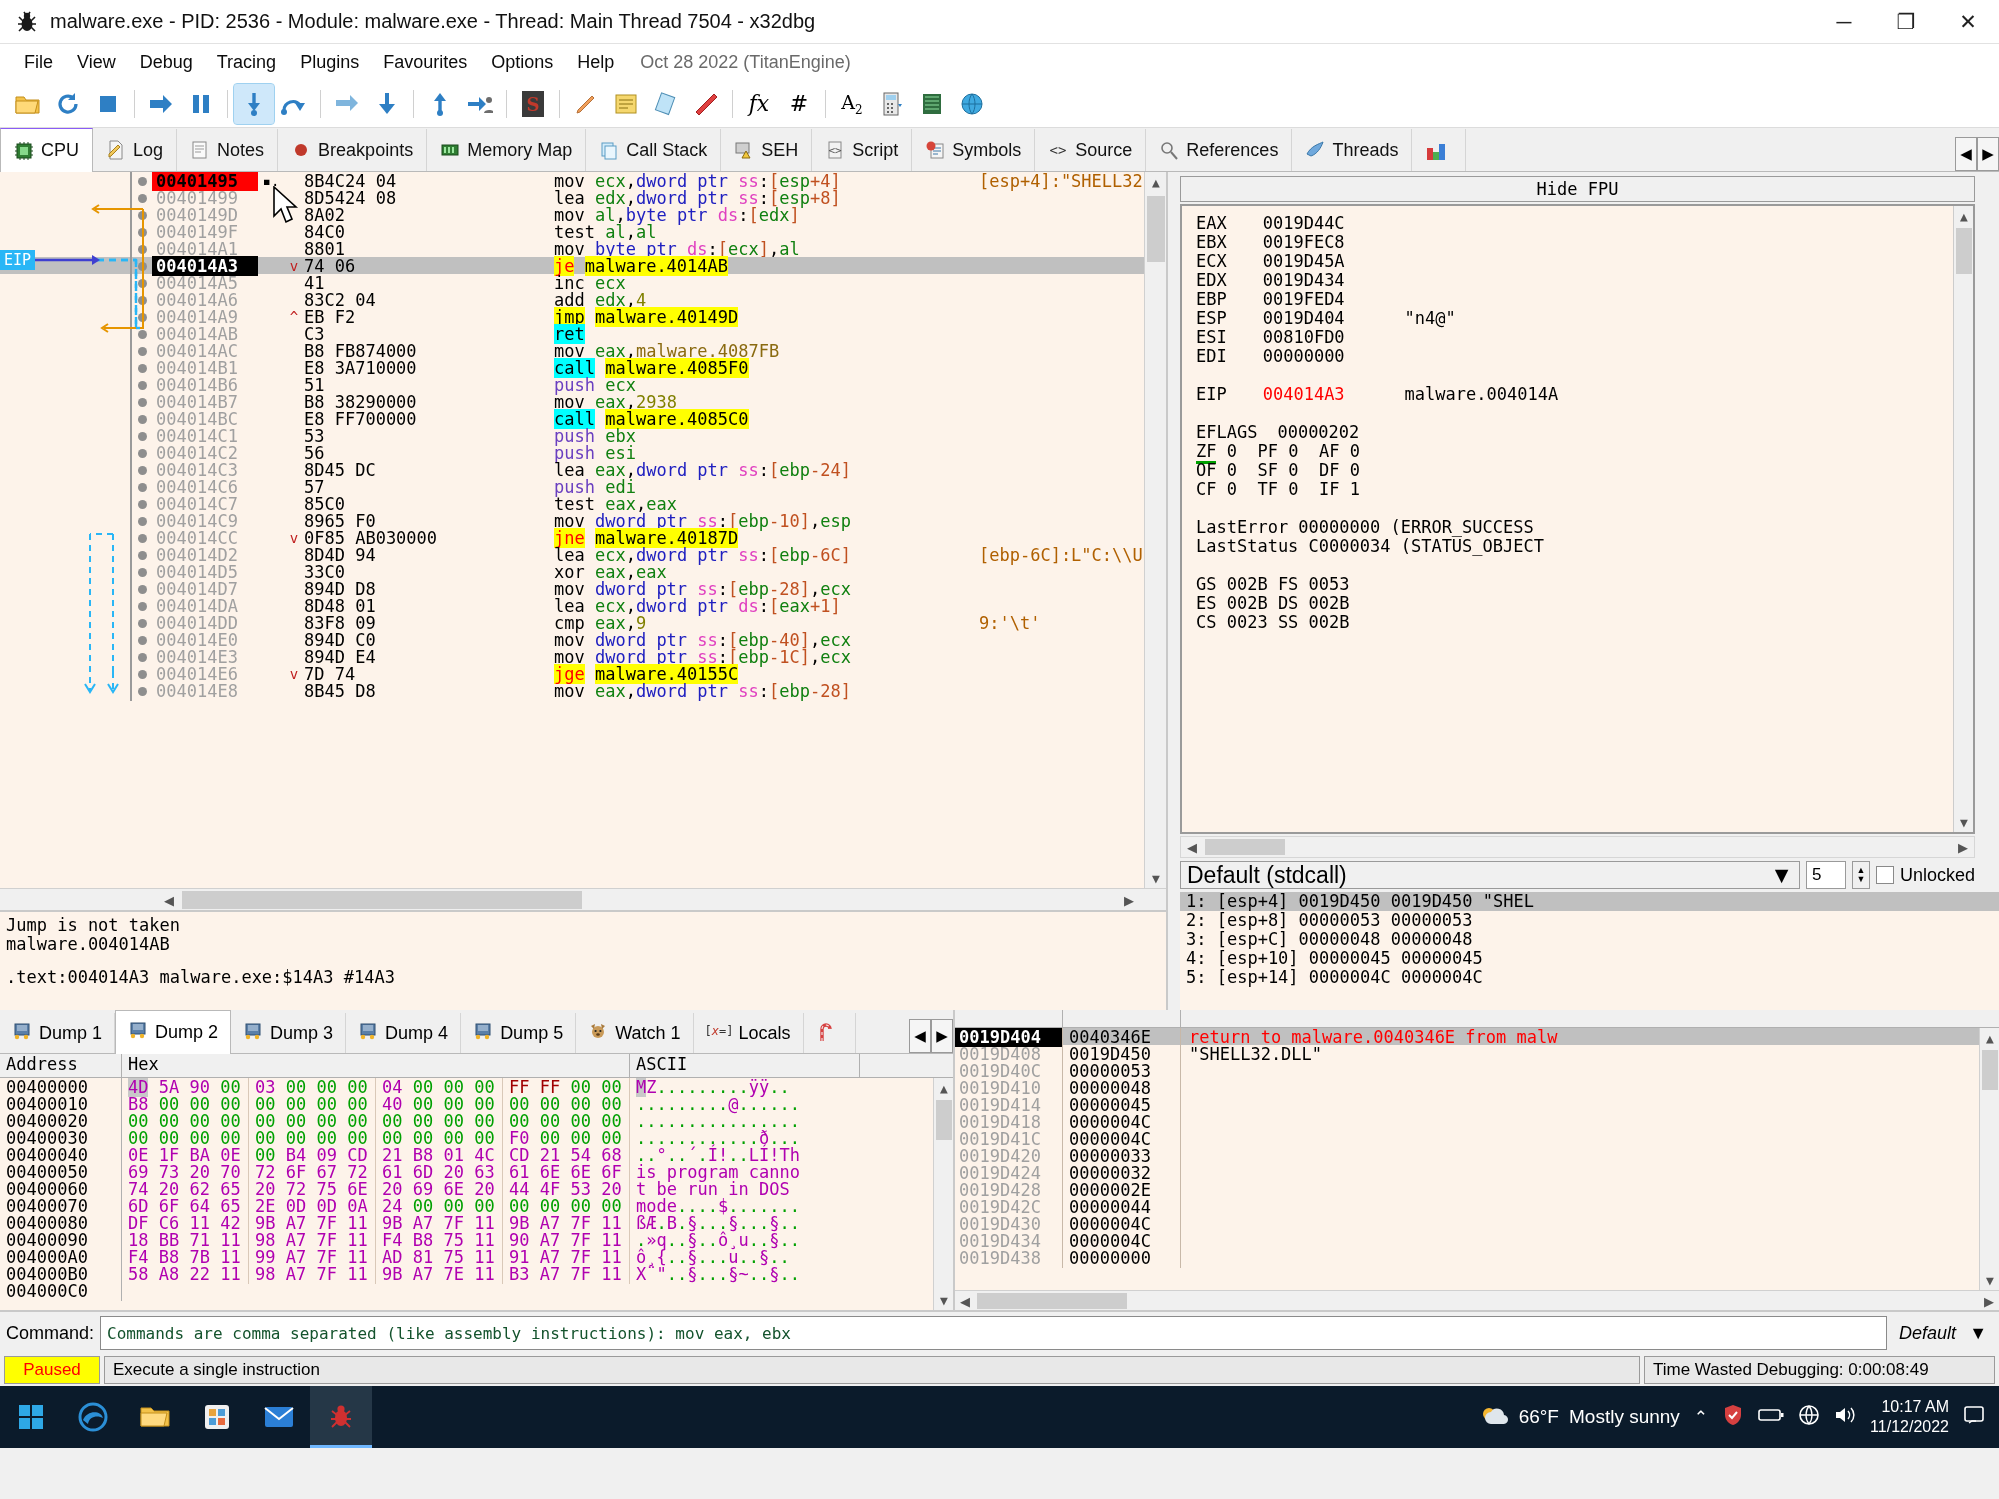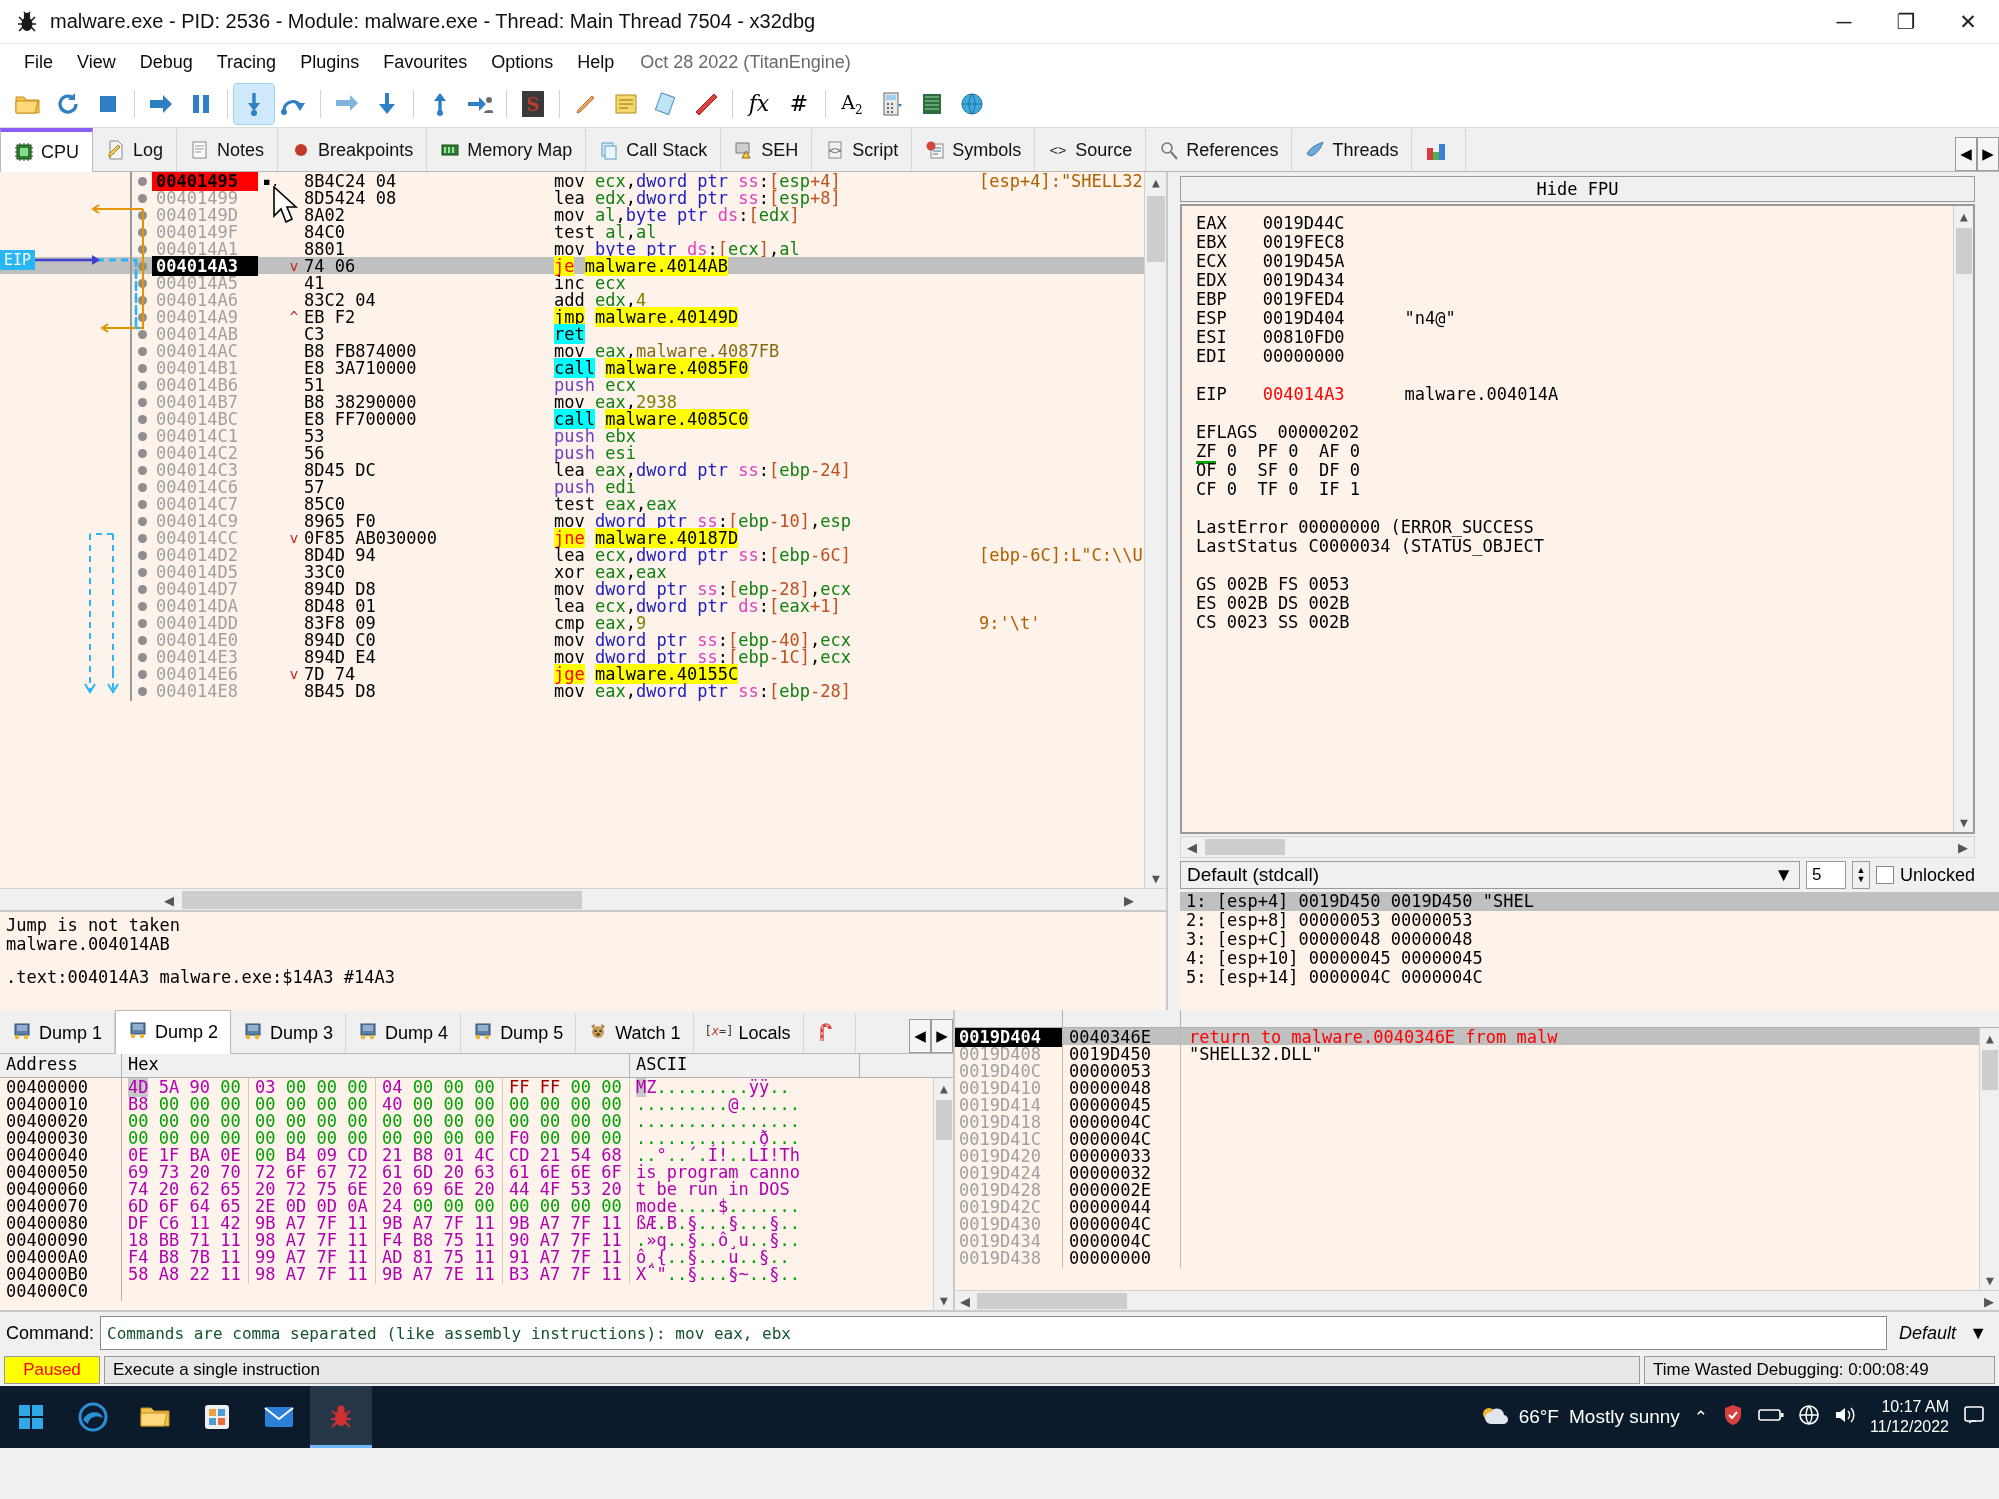--- a/index.html
+++ b/index.html
@@ -30,21 +30,21 @@
   .tsep { width:1px; height:28px; background:#d0d0d0; margin:0 6px; }
   .cursor-arrow { position:absolute; left:272px; top:106px; z-index:60;
     width:0;height:0; pointer-events:none;}
 
   
   .tabstrip { height:44px; background:#f0f0f0; display:flex; align-items:flex-end;
     border-bottom:1px solid #b9b9b9; }
   .tab { height:42px; display:flex; align-items:center; gap:7px; padding:0 13px;
     font-size:18px; color:#111; border-right:1px solid #d5d5d5; background:#f0f0f0;
     white-space:nowrap; }
-  .tab.sel { background:#ffffff; border-top:4px solid #8b5cf6; border-left:1px solid #b9b9b9;
+  .tab.sel { background:#ffffff; border-top:1px solid #8b5cf6; border-left:1px solid #b9b9b9;
     border-right:1px solid #b9b9b9; height:44px; margin-bottom:-1px; }
   .tab .ic { width:20px; height:20px; flex:none; position:relative; }
   .tab-arrows { display:flex; align-items:center; margin-left:auto; }
   .arrbtn { width:22px; height:34px; border:1px solid #9a9a9a; background:#f5f5f5;
     display:flex;align-items:center;justify-content:center; font-size:15px; }
 
   
   .mainarea { position:relative; height:838px; background:#fdf3ea; display:flex; }
   .leftcol { width:1168px; display:flex; flex-direction:column; border-right:2px solid #c9c9c9; }
   .rightcol { width:831px; display:flex; flex-direction:column; background:#f0f0f0; }
@@ -99,21 +99,21 @@
   .reg-ann { color:#000; }
   .zfu { border-bottom:3px solid #00a000; }
   .regsb { position:absolute; right:0; top:0; bottom:0; width:20px; background:#f0f0f0;
     border-left:1px solid #ccc;}
   .reg-hsb { height:22px; margin:2px 24px 0 12px; background:#f0f0f0; position:relative;
     border:1px solid #d6d6d6;}
 
   
   .argbar { height:34px; display:flex; align-items:center; gap:6px; padding:2px 24px 2px 12px;}
   .combo { flex:1; height:28px; background:#f0f0f0; border:1px solid #9a9a9a;
-    display:flex; align-items:center; padding:0 6px; font-size:19px;}
+    display:flex; align-items:center; padding:0 6px; font-size:23px;}
   .combo .cv { flex:1; }
   .spin { width:40px; height:28px; border:1px solid #9a9a9a; background:#fff;
     display:flex; align-items:center; padding-left:5px; font-size:17px;}
   .spinb { width:18px; height:28px; border:1px solid #9a9a9a; background:#f0f0f0;
     display:flex; flex-direction:column; align-items:center; justify-content:center;
     font-size:9px; line-height:9px;}
   .chk { width:18px;height:18px; border:1px solid #8a8a8a; background:#fff;}
   .argrows { height:118px; background:#fdf3ea; margin:0 0 0 12px;
     font-family:"DejaVu Sans Mono", monospace; font-size:17px; line-height:19px;
     overflow:hidden; position:relative;}

